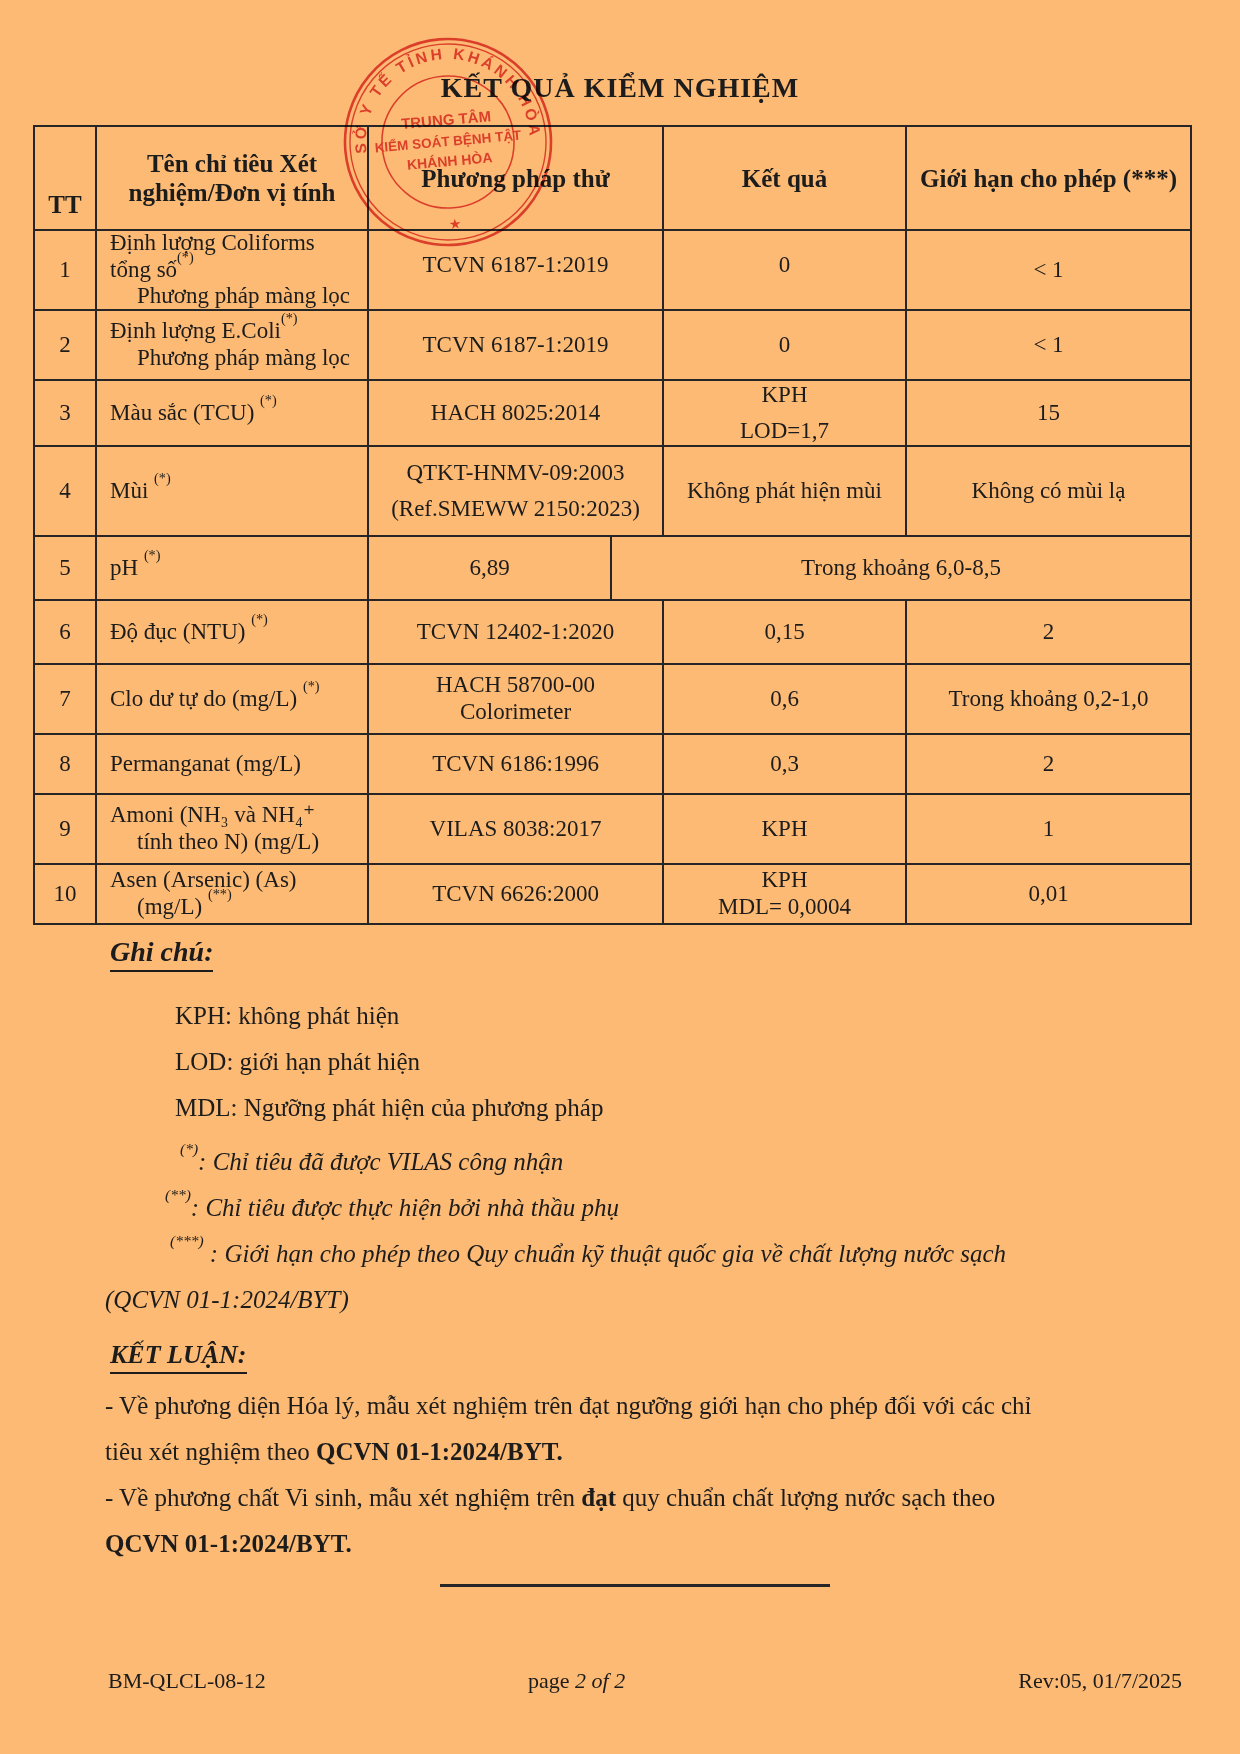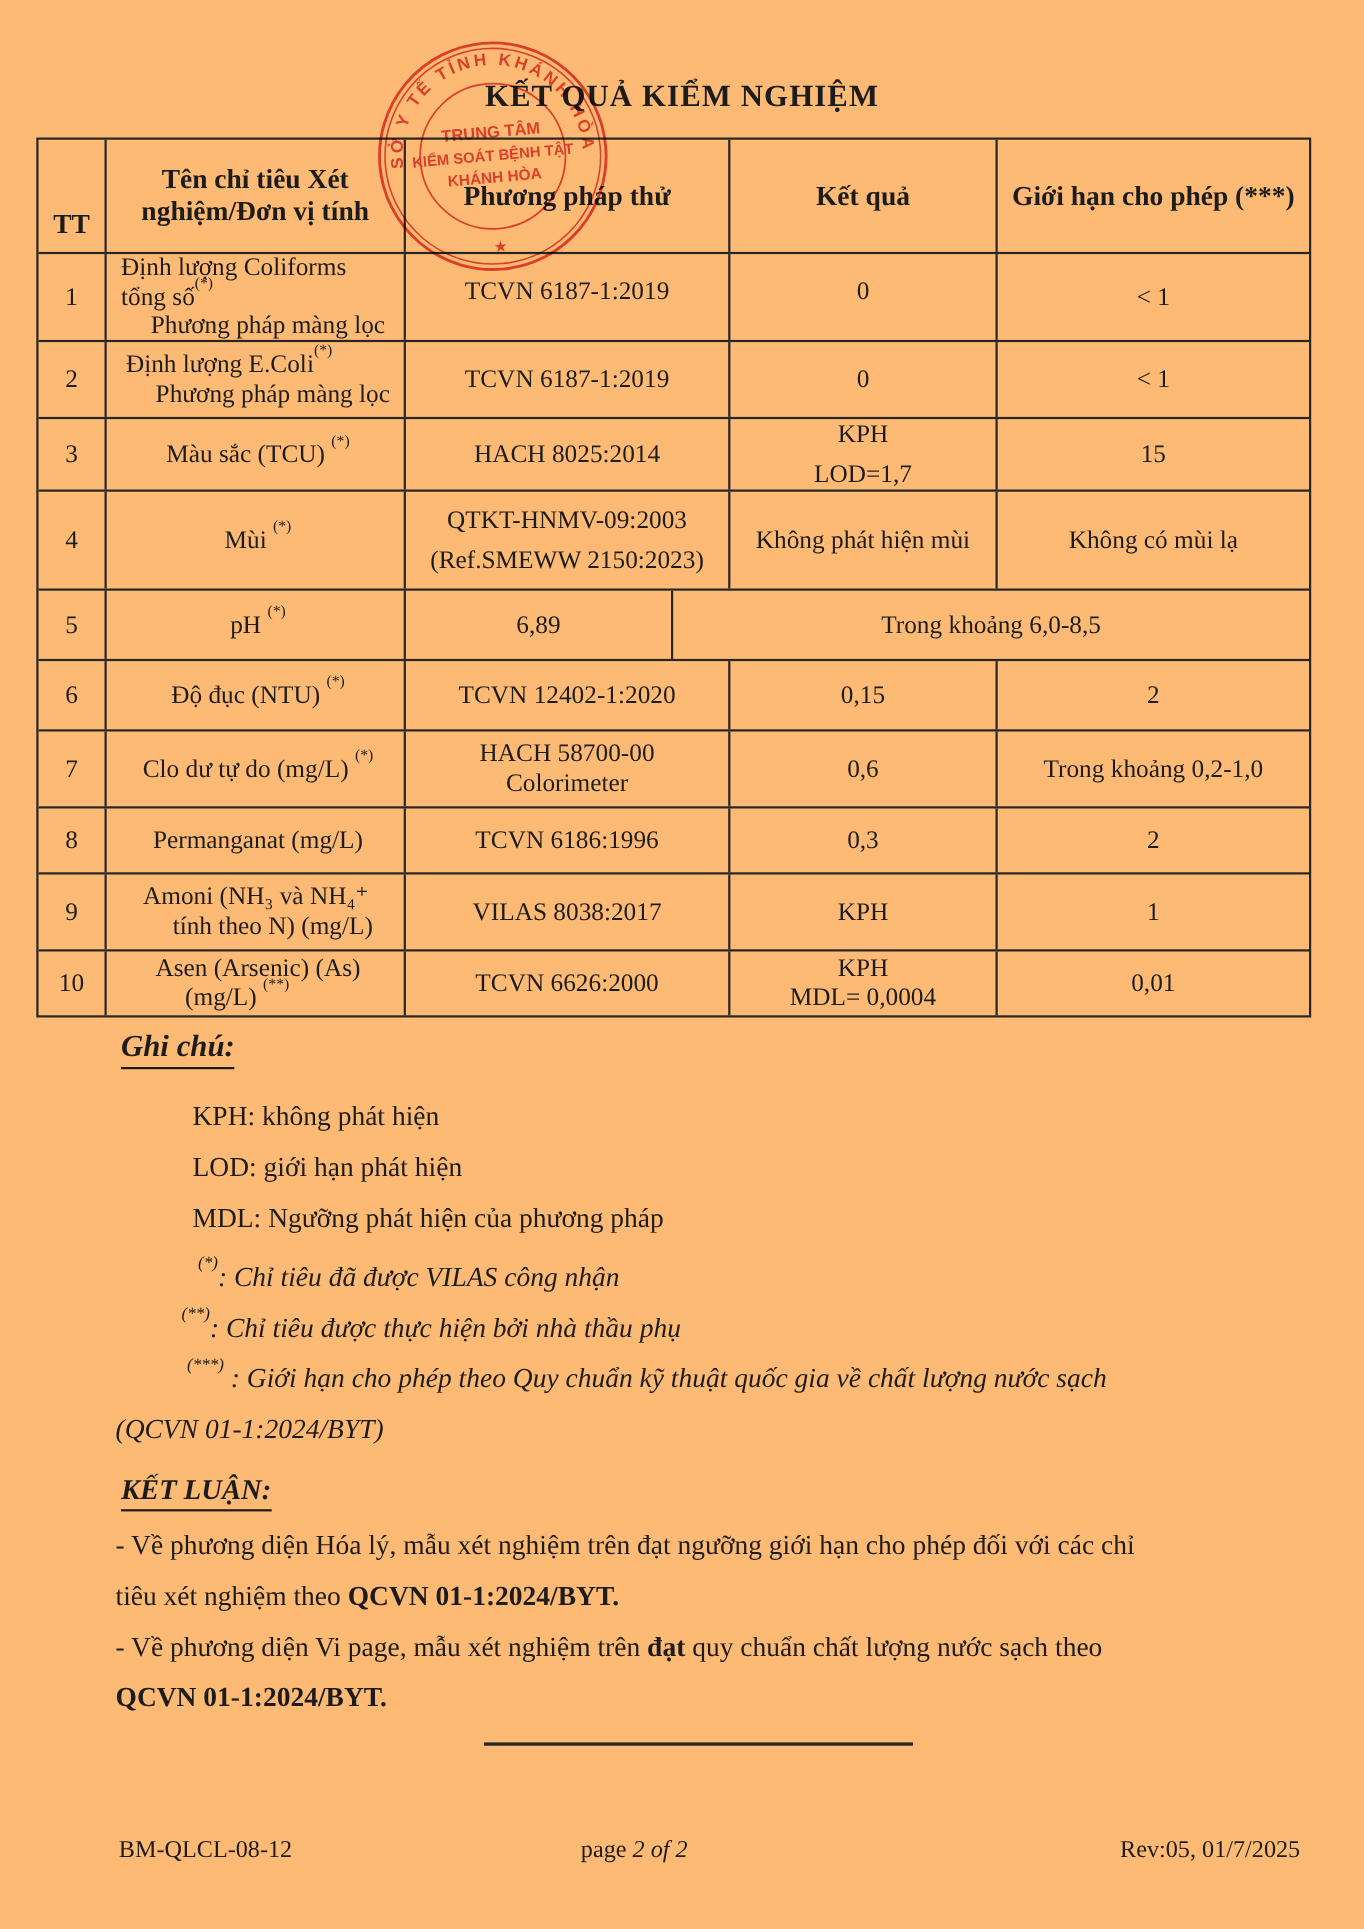--- a/index.html
+++ b/index.html
@@ -28,21 +28,21 @@
   }
   .tr{ display:flex; border-bottom:2px solid #262626; box-sizing:border-box; }
   .tr:last-child{ border-bottom:none; }
   .td{
     box-sizing:border-box; border-right:2px solid #262626;
     display:flex; flex-direction:column; justify-content:center; align-items:center;
     text-align:center; padding:2px 4px;
   }
   .td:last-child{ border-right:none; }
   .c0{ width:62px; }
-  .c1{ width:272px; align-items:center; text-align:left; padding:2px 8px 2px 13px; }
+  .c1{ width:272px; align-items:flex-start; text-align:left; padding:2px 8px 2px 13px; }
   .c2{ width:295px; }
   .c3{ width:243px; }
   .c4{ flex:1; }
   .h-head{ height:104px; } .h1{ height:80px; } .h2{ height:70px; } .h3{ height:66px; }
   .h4{ height:90px; } .h5{ height:64px; } .h6{ height:64px; } .h7{ height:70px; }
   .h8{ height:60px; } .h9{ height:70px; } .h10{ height:58px; }
   .th{ font-weight:bold; font-size:25px; }
   .th.c0{ justify-content:flex-end; padding-bottom:10px; }
   .th.c1{ align-items:center; text-align:center; padding:0 6px; }
   sup.s{ font-size:0.62em; position:relative; top:-0.45em; line-height:0; }
@@ -224,21 +224,21 @@
   <div class="abs note" style="left:175px; top:1048px;">LOD: giới hạn phát hiện</div>
   <div class="abs note" style="left:175px; top:1094px;">MDL: Ngưỡng phát hiện của phương pháp</div>
   <div class="abs itnote" style="left:180px; top:1148px;"><sup class="s">(*)</sup><span>:  Chỉ tiêu đã được VILAS công nhận</span></div>
   <div class="abs itnote" style="left:165px; top:1194px;"><sup class="s">(**)</sup><span>: Chỉ tiêu được thực hiện bởi nhà thầu phụ</span></div>
   <div class="abs itnote" style="left:170px; top:1240px;"><sup class="s">(***)</sup><span> : Giới hạn cho phép theo Quy chuẩn kỹ thuật quốc gia về chất lượng nước sạch</span></div>
   <div class="abs itnote" style="left:105px; top:1286px;">(QCVN 01-1:2024/BYT)</div>
 
   <div class="abs note-head" style="left:110px; top:1340px; font-size:26px;">KẾT LUẬN:</div>
   <div class="abs concl" style="left:105px; top:1392px;">- Về phương diện Hóa lý, mẫu xét nghiệm trên đạt ngưỡng giới hạn cho phép đối với các chỉ</div>
   <div class="abs concl" style="left:105px; top:1438px;"><span>tiêu xét nghiệm theo </span><b>QCVN 01-1:2024/BYT.</b></div>
-  <div class="abs concl" style="left:105px; top:1484px;"><span>- Về phương diện Vi page, mẫu xét nghiệm trên </span><b>đạt</b><span> quy chuẩn chất lượng nước sạch theo</span></div>
+  <div class="abs concl" style="left:105px; top:1484px;"><span>- Về phương chất Vi sinh, mẫu xét nghiệm trên </span><b>đạt</b><span> quy chuẩn chất lượng nước sạch theo</span></div>
   <div class="abs concl" style="left:105px; top:1530px;"><b>QCVN 01-1:2024/BYT.</b></div>
 
   <div class="rule"></div>
 
   <div class="abs footer" style="left:108px; top:1668px;">BM-QLCL-08-12</div>
   <div class="abs footer" style="left:528px; top:1668px;"><span>page </span><i>2 of 2</i></div>
   <div class="abs footer" style="right:58px; top:1668px;">Rev:05, 01/7/2025</div>
 
   <svg class="stamp" viewBox="0 0 220 220">
     <g fill="none" stroke="#d7383e">

